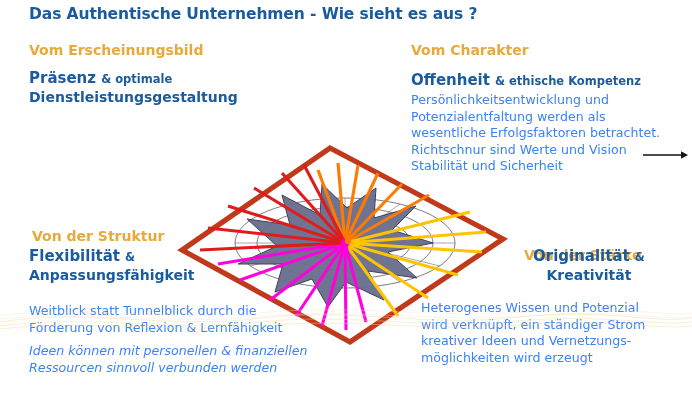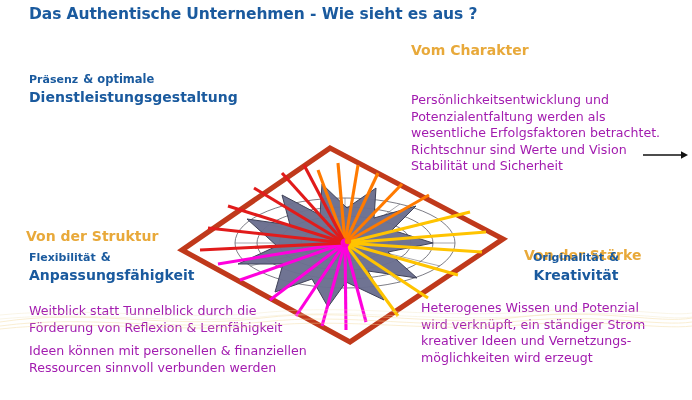--- a/index.html
+++ b/index.html
@@ -26,50 +26,50 @@
   }
   
   .kicker{
     position:absolute;
     font-size:14px;font-weight:bold;
     color:#e8a93a;
     white-space:nowrap;
   }
   #kicker-tl{left:29px;top:42px;}
   #kicker-tr{left:411px;top:42px;}
-  #kicker-bl{left:26px;top:228px;text-align:right;}
+  #kicker-bl{left:32px;top:228px;text-align:right;}
   #kicker-br{left:524px;top:228px;margin-top:19px;}
 
   
   .bluehead{
     position:absolute;
     color:#1a5a9e;
     white-space:nowrap;
   }
-  .bluehead .big{font-size:11px;font-weight:bold;}
+  .bluehead .big{font-size:15px;font-weight:bold;}
   .bluehead .small{font-size:11.5px;font-weight:bold;}
   .bluehead .line2{display:block;font-size:14px;font-weight:bold;margin-top:2px;}
 
   #head-tl{left:29px;top:68px;}
   #head-tr{left:411px;top:70px;}
   #head-bl{left:29px;top:246px;}
   #head-br{left:533px;top:246px;text-align:center;}
 
   
   .para{
     position:absolute;
     font-size:12.6px;
-    color:#a21caf;
+    color:#3b82f6;
     line-height:1.32;
     white-space:pre-line;
   }
   #para-tl{left:29px;top:118px;width:260px;}
   #para-tr{left:411px;top:92px;width:275px;}
   #para-bl1{left:29px;top:303px;width:290px;}
-  #para-bl2{left:29px;top:343px;width:300px;}
+  #para-bl2{left:29px;top:343px;width:300px;font-style:italic;}
   #para-br{left:421px;top:300px;width:268px;}
 
   
   .arrow-wrap{position:absolute;left:643px;top:146px;}
 
   
   .centergfx{position:absolute;left:170px;top:140px;}
 
   
   .wave{position:absolute;left:0;bottom:0;width:692px;height:26px;}
@@ -152,30 +152,35 @@
         <line x1="175" y1="103" x2="134" y2="25"></line>
       </g>
 
       <g>
         <circle cx="175" cy="103" r="4.5" fill="#ff00c8"></circle>
         <circle cx="178" cy="101" r="3.2" fill="#ff7a00"></circle>
       </g>
     </svg>
   </div>
 
+  <div class="kicker" id="kicker-tl">Vom Erscheinungsbild</div>
 
   <div class="bluehead" id="head-tl">
     <span class="big">Präsenz</span>
     <span class="small">&amp; optimale</span>
     <span class="line2">Dienstleistungsgestaltung</span>
   </div>
 
 
   <div class="kicker" id="kicker-tr">Vom Charakter</div>
 
+  <div class="bluehead" id="head-tr">
+    <span class="big">Offenheit</span>
+    <span class="small">&amp; ethische Kompetenz</span>
+  </div>
 
   <div class="para" id="para-tr">Persönlichkeitsentwicklung und
 Potenzialentfaltung werden als
 wesentliche Erfolgsfaktoren betrachtet.
 Richtschnur sind Werte und Vision
 Stabilität und Sicherheit</div>
 
   <div class="arrow-wrap">
     <svg width="46" height="12" viewBox="0 0 46 12" xmlns="http://www.w3.org/2000/svg">
       <line x1="0" y1="6" x2="38" y2="6" stroke="#111111" stroke-width="1.4"></line>

